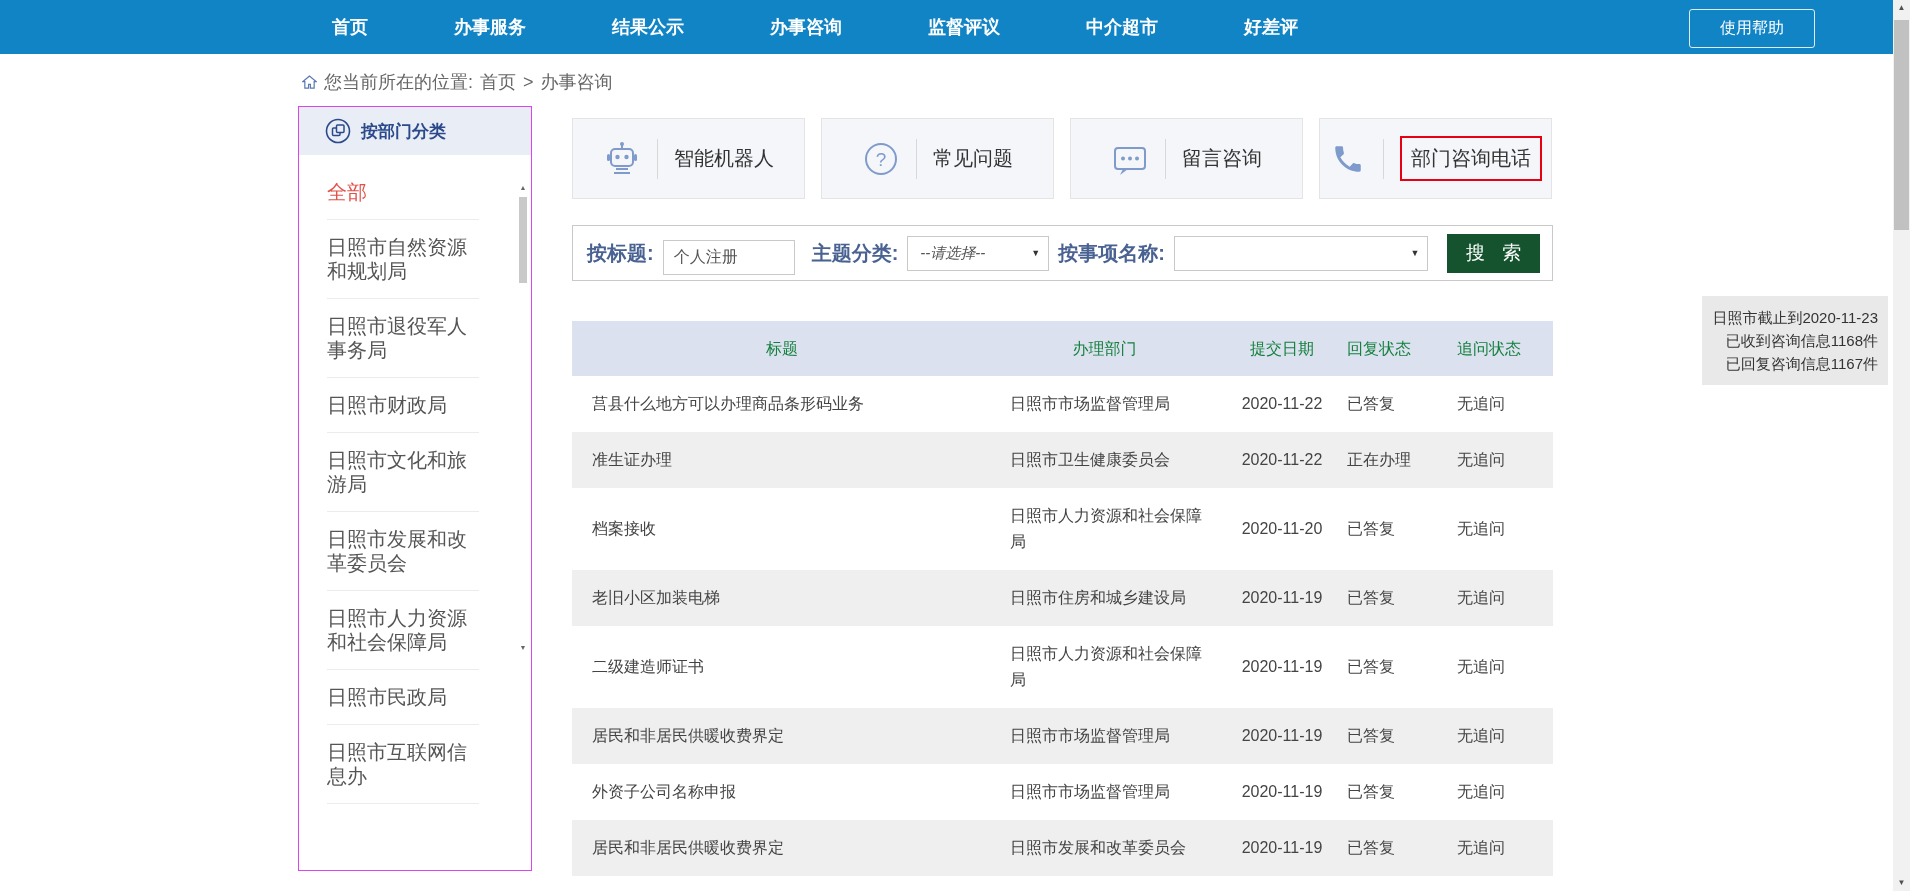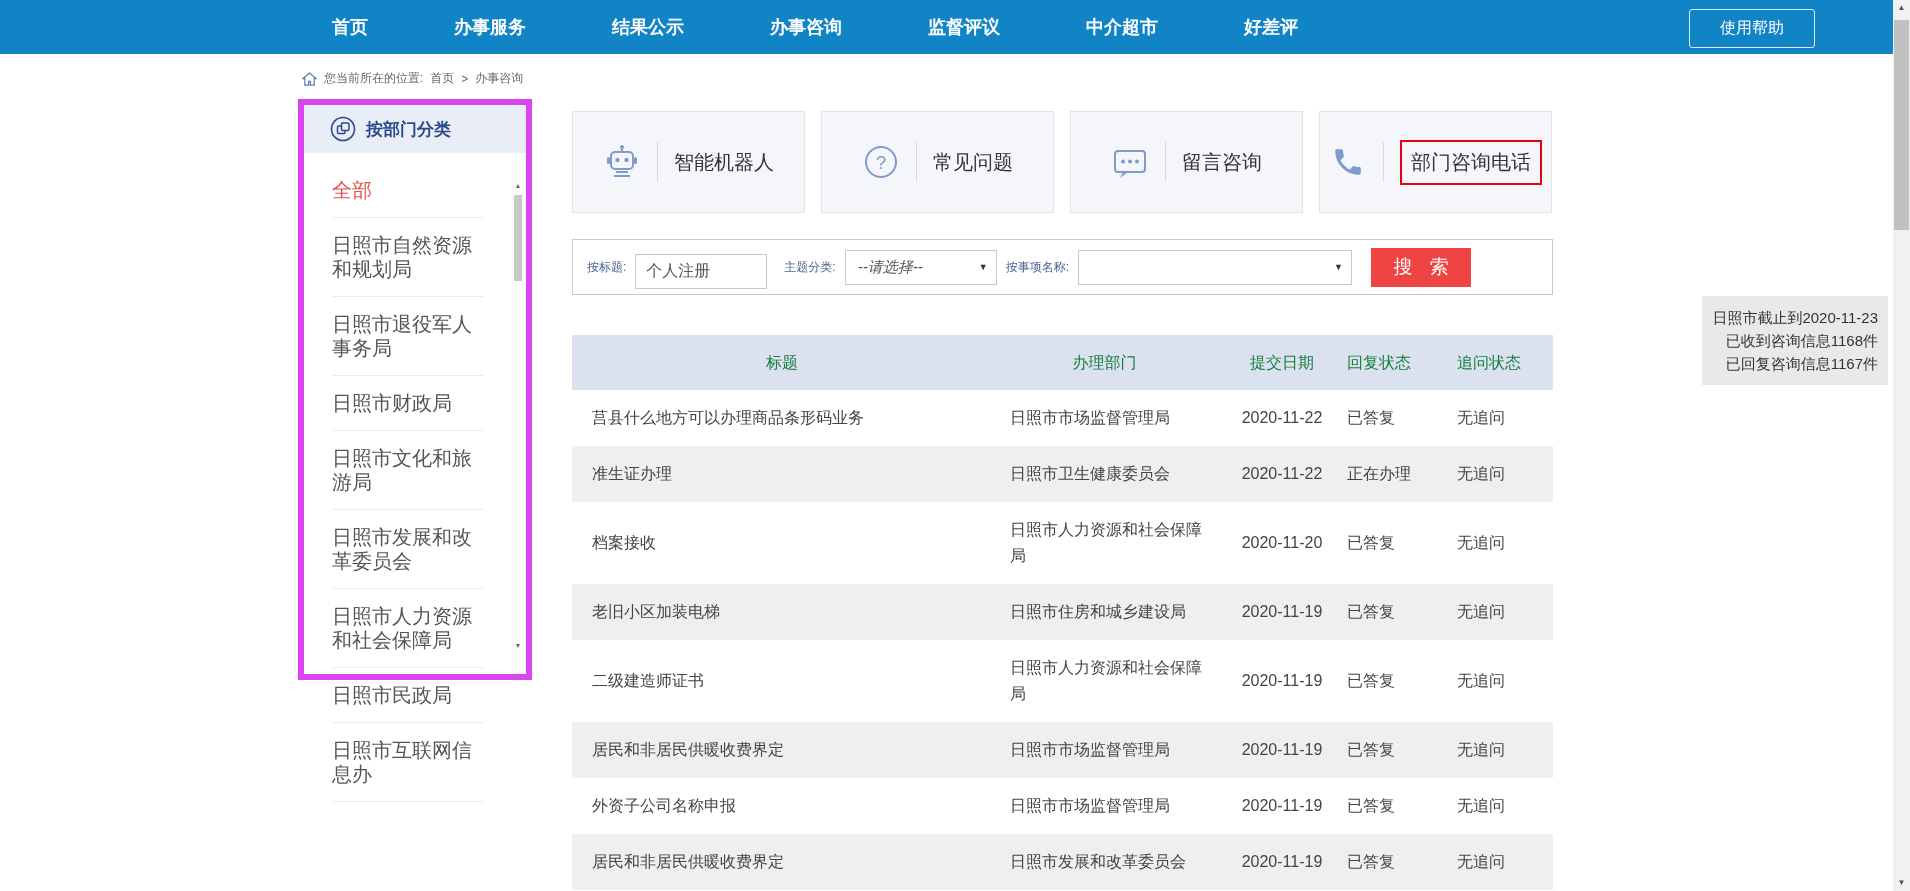--- a/index.html
+++ b/index.html
@@ -17,68 +17,68 @@
   
   .page-scrollbar { position:absolute; right:0; top:0; width:17px; height:891px; background:#f1f1f1; z-index:50; }
   .page-scrollbar .arrow { position:absolute; left:0; width:17px; height:16px; color:#505050;
                            font-size:8px; text-align:center; line-height:16px; }
   .page-scrollbar .arrow.up { top:0; }
   .page-scrollbar .arrow.down { bottom:0; }
   .page-scrollbar .thumb { position:absolute; left:1px; top:20px; width:15px; height:210px; background:#c1c1c1; }
 
   
   .breadcrumb { display:flex; align-items:center; gap:7px; padding:16px 0 12px 302px;
-                font-size:12px; color:#666; }
+                font-size:18px; color:#666; }
   .breadcrumb .crumb { color:#666; cursor:pointer; }
 
   
   .content { display:flex; margin-left:298px; }
 
   
-  .sidebar { position:relative; width:234px; height:581px; border:6px solid #d946ef; background:#fff; }
+  .sidebar { position:relative; width:234px; height:765px; border:1px solid #d946ef; background:#fff; }
   .sidebar-header { height:48px; background:#e9edf6; display:flex; align-items:center; gap:10px; padding-left:26px; }
   .sidebar-header .hdr-icon { width:26px; height:26px; flex:0 0 auto; }
   .sidebar-header .hdr-title { font-size:17px; font-weight:bold; color:#2b4a8b; }
   .sidebar-list { list-style:none; padding:10px 34px 0 28px; }
   .sidebar-list li { padding:15px 0; border-bottom:1px solid #ececec; font-size:20px; color:#555;
                      line-height:24px; word-break:break-all; cursor:pointer; width:152px; }
   .sidebar-list li.active { color:#e1514a; }
   .side-scroll { position:absolute; right:3px; top:76px; width:10px; height:470px; }
   .side-scroll .s-arrow { position:absolute; left:0; width:10px; height:10px; font-size:7px;
                           color:#666; text-align:center; line-height:10px; }
   .side-scroll .s-arrow.up { top:0; }
   .side-scroll .s-arrow.down { bottom:0; }
   .side-scroll .s-thumb { position:absolute; left:1px; top:14px; width:8px; height:86px; background:#c9c9c9; }
 
   
   .main { width:981px; margin-left:40px; padding-top:12px; }
 
   
   .tab-row { display:flex; gap:16px; }
-  .tab-box { width:233px; height:102px; background:#f4f6fa; border:1px solid #e4e4e4;
+  .tab-box { width:233px; height:81px; background:#f4f6fa; border:1px solid #e4e4e4;
              display:flex; align-items:center; justify-content:center; gap:16px; cursor:pointer; }
   .tab-box .t-icon { width:38px; height:38px; flex:0 0 auto; display:flex; align-items:center; justify-content:center; }
   .tab-box .t-divider { width:1px; height:40px; background:#d8d8d8; }
   .tab-box .t-label { font-size:20px; color:#333; white-space:nowrap; }
   .tab-box .t-label.hl { border:2px solid #e60012; padding:7px 9px; }
 
   
   .search-bar { margin-top:26px; height:56px; border:1px solid #c9c9c9; display:flex;
                 align-items:center; padding:0 12px 0 14px; gap:9px; background:#fff; }
-  .search-bar .s-label { font-size:12px; color:#4a6292; white-space:nowrap; }
+  .search-bar .s-label { font-size:20px; color:#4a6292; white-space:nowrap;font-weight:bold; }
   .search-bar input.s-input { width:132px; height:35px; border:1px solid #c9c9c9; font-size:16px;
                               color:#555; padding:0 10px; outline:none;
                               font-family:"Liberation Sans", sans-serif;margin-top:8px; }
   .sel { height:35px; border:1px solid #c9c9c9; display:flex; align-items:center; font-size:15px;
          color:#555; padding:0 8px 0 12px; cursor:pointer; background:#fff; }
   .sel .sel-value { flex:1; white-space:nowrap; overflow:hidden; }
   .sel .sel-arrow { font-size:9px; color:#333; margin-left:6px; }
   .sel.topic { width:152px;font-style:italic; }
   .sel.item  { width:274px; }
-  .search-btn { width:100px; height:39px; background:#ef4444; color:#fff; border:none; font-size:19px;
+  .search-btn { width:100px; height:39px; background:#14532d; color:#fff; border:none; font-size:19px;
                 letter-spacing:6px; margin-left:10px; cursor:pointer; padding-left:6px;
                 font-family:"Liberation Sans", sans-serif; }
 
   
   .qa-table { margin-top:40px; width:981px; }
   .tr { display:flex; align-items:center; }
   .tr.head { background:#dbe1ef; height:55px; }
   .tr.head .td { color:#15803d; font-size:16px; }
   .td { font-size:16px; color:#444; line-height:26px; padding:15px 0; }
   .td.c-title  { width:420px; padding-left:20px; }

